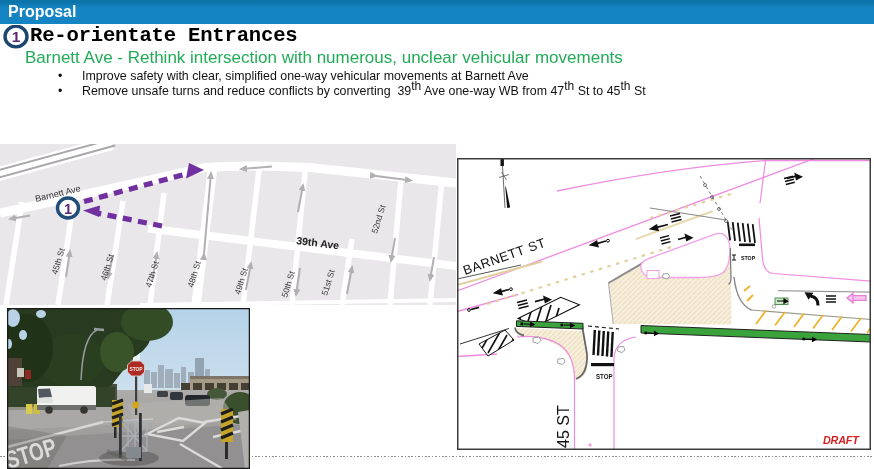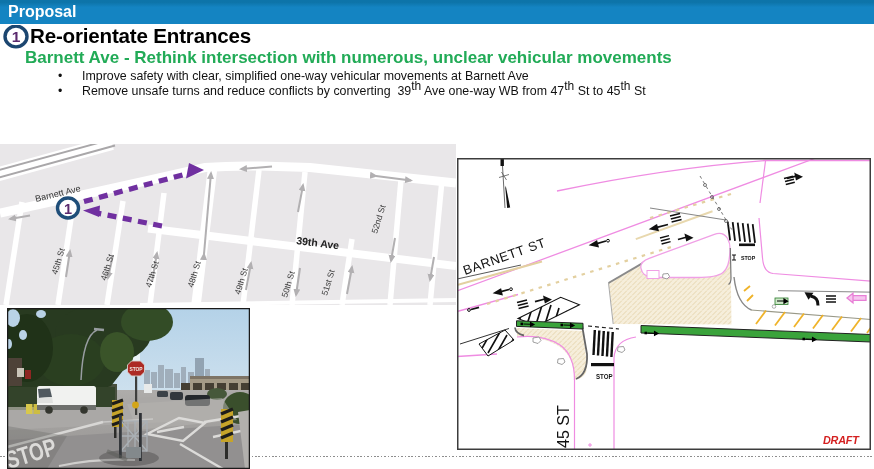--- a/index.html
+++ b/index.html
@@ -2,22 +2,22 @@
 <html><head>
 <meta charset="utf-8">
 <style>
 html,body{margin:0;padding:0;}
 body{width:874px;height:469px;position:relative;overflow:hidden;background:#fff;
   font-family:"Liberation Sans", sans-serif;}
 .topbar{position:absolute;left:0;top:0;width:874px;height:23.5px;
   background:linear-gradient(#0d74a9 0%,#0d74a9 10%,#1484c2 30%,#1484c2 100%);}
 .topbar span{position:absolute;left:8px;top:2.5px;color:#fff;font-size:16px;font-weight:bold;}
 .badge{position:absolute;left:3px;top:25px;}
-.title{position:absolute;left:30px;top:24.2px;color:#000;font-size:20.6px;font-weight:bold;letter-spacing:-0.2px;}
-.subtitle{position:absolute;left:25px;top:48px;color:#22ab57;font-size:17px;font-weight:bold;}
+.title{position:absolute;left:30px;top:24.2px;color:#000;font-size:20.6px;font-weight:bold;letter-spacing:-0.2px;font-family:Liberation Mono, monospace;}
+.subtitle{position:absolute;left:25px;top:48px;color:#22ab57;font-size:17px;font-weight:normal;}
 .bullets{position:absolute;left:0;top:69.3px;width:860px;padding-left:40px;}
 .bullets .b{position:relative;padding-left:42px;font-size:12.4px;color:#111;line-height:14.4px;}
 .bullets .b:before{content:"\2022";position:absolute;left:18px;top:0;}
 sup{font-size:12px;vertical-align:super;line-height:0;}
 .dotline{position:absolute;left:0;top:455.5px;width:874px;height:1.6px;
   background:repeating-linear-gradient(90deg,#8d8d8d 0 1.6px,transparent 1.6px 3.4px);}
 </style>
 </head>
 <body>
 <div class="dotline"></div>

